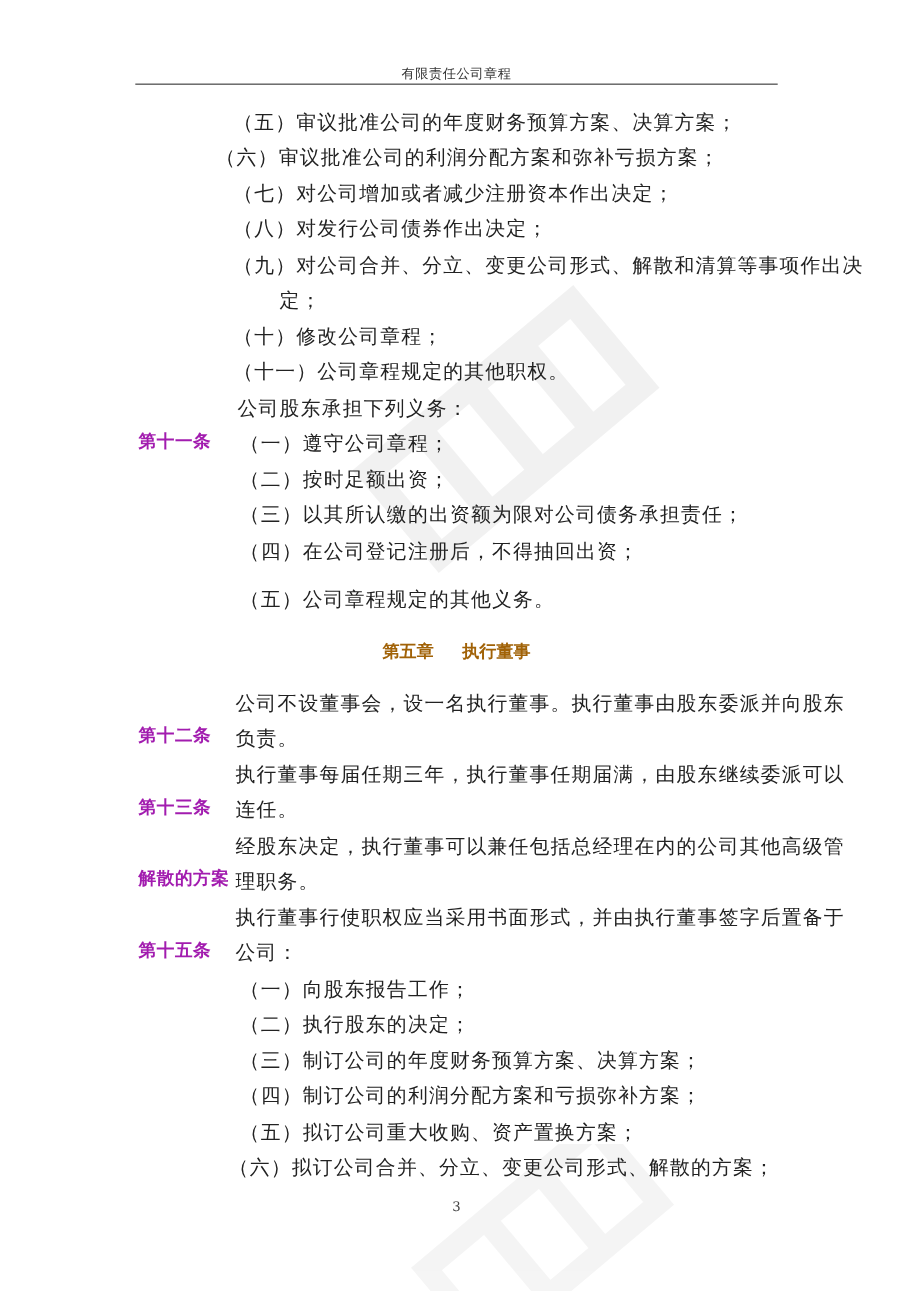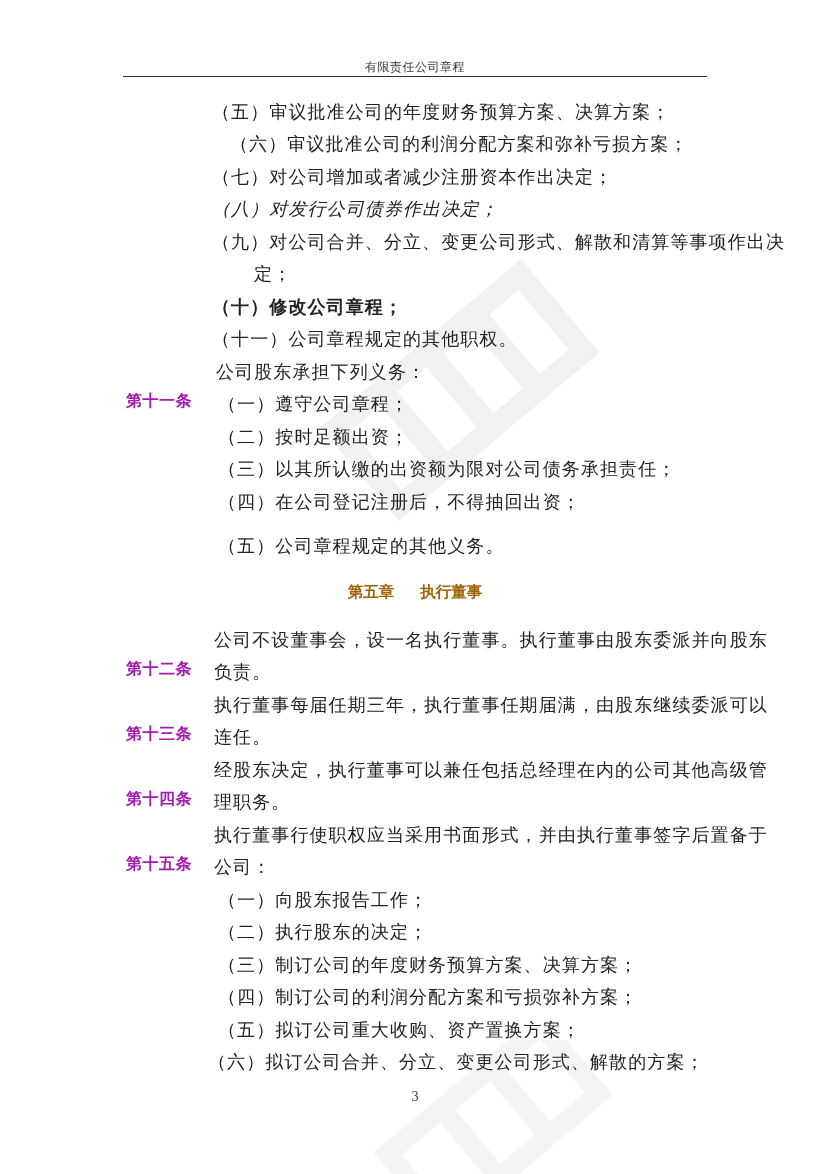--- a/index.html
+++ b/index.html
@@ -64,26 +64,26 @@
       <rect x="60" y="40" width="200" height="90"></rect>
       <line x1="130" y1="40" x2="130" y2="130"></line>
       <line x1="195" y1="40" x2="195" y2="130"></line>
     </g>
   </svg>
 
   <div class="header-title">有限责任公司章程</div>
   <div class="header-rule"></div>
 
   <div class="line" style="left:212px; top:102px;">（五）审议批准公司的年度财务预算方案、决算方案；</div>
-  <div class="line" style="left:230px; top:134px;text-align:center;">（六）审议批准公司的利润分配方案和弥补亏损方案；</div>
+  <div class="line" style="left:196px; top:134px;text-align:center;">（六）审议批准公司的利润分配方案和弥补亏损方案；</div>
   <div class="line" style="left:212px; top:167px;">（七）对公司增加或者减少注册资本作出决定；</div>
-  <div class="line" style="left:212px; top:199px;font-style:italic;">（八）对发行公司债券作出决定；</div>
+  <div class="line" style="left:212px; top:199px;">（八）对发行公司债券作出决定；</div>
   <div class="line" style="left:212px; top:232px;">（九）对公司合并、分立、变更公司形式、解散和清算等事项作出决</div>
   <div class="line" style="left:254px; top:264px;">定；</div>
-  <div class="line" style="left:212px; top:297px;font-weight:bold;">（十）修改公司章程；</div>
+  <div class="line" style="left:212px; top:297px;">（十）修改公司章程；</div>
   <div class="line" style="left:212px; top:329px;">（十一）公司章程规定的其他职权。</div>
 
   <div class="label" style="top:362px;">第十一条</div>
   <div class="line" style="left:216px; top:362px;">公司股东承担下列义务：</div>
   <div class="line" style="left:218px; top:394px;">（一）遵守公司章程；</div>
   <div class="line" style="left:218px; top:427px;">（二）按时足额出资；</div>
   <div class="line" style="left:218px; top:459px;">（三）以其所认缴的出资额为限对公司债务承担责任；</div>
   <div class="line" style="left:218px; top:492px;">（四）在公司登记注册后，不得抽回出资；</div>
   <div class="line" style="left:218px; top:524px;margin-top:12px;">（五）公司章程规定的其他义务。</div>
 
@@ -92,21 +92,21 @@
   </div>
 
   <div class="label" style="top:630px;">第十二条</div>
   <div class="line" style="left:214px; top:630px;">公司不设董事会，设一名执行董事。执行董事由股东委派并向股东</div>
   <div class="line" style="left:214px; top:662px;">负责。</div>
 
   <div class="label" style="top:695px;">第十三条</div>
   <div class="line" style="left:214px; top:695px;">执行董事每届任期三年，执行董事任期届满，由股东继续委派可以</div>
   <div class="line" style="left:214px; top:727px;">连任。</div>
 
-  <div class="label" style="top:760px;">第十四条</div>
+  <div class="label" style="top:760px;">解散的方案</div>
   <div class="line" style="left:214px; top:760px;">经股东决定，执行董事可以兼任包括总经理在内的公司其他高级管</div>
   <div class="line" style="left:214px; top:792px;">理职务。</div>
 
   <div class="label" style="top:825px;">第十五条</div>
   <div class="line" style="left:214px; top:825px;">执行董事行使职权应当采用书面形式，并由执行董事签字后置备于</div>
   <div class="line" style="left:214px; top:857px;">公司：</div>
   <div class="line" style="left:218px; top:890px;">（一）向股东报告工作；</div>
   <div class="line" style="left:218px; top:922px;">（二）执行股东的决定；</div>
   <div class="line" style="left:218px; top:955px;">（三）制订公司的年度财务预算方案、决算方案；</div>
   <div class="line" style="left:218px; top:987px;">（四）制订公司的利润分配方案和亏损弥补方案；</div>

